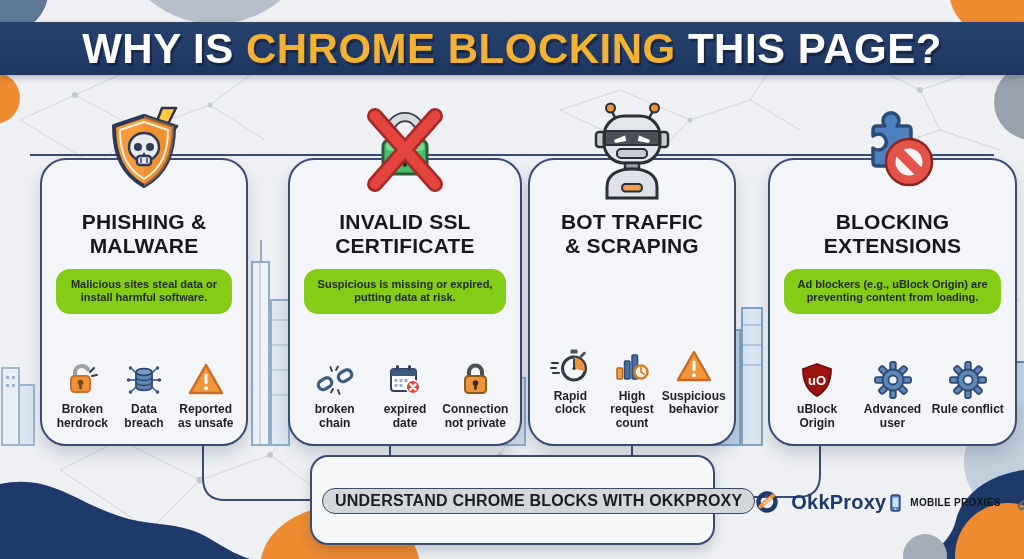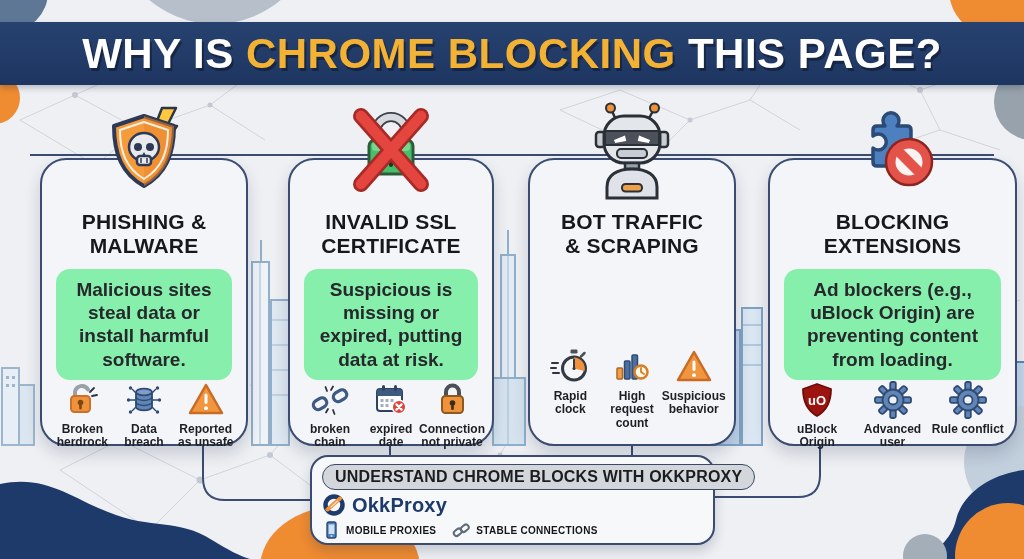--- a/index.html
+++ b/index.html
@@ -1,51 +1,51 @@
 <!DOCTYPE html>
 <html><head>
 <meta charset="utf-8">
 <style>
   html,body{margin:0;padding:0;background:#dfe2e7;font-family:"Liberation Sans",sans-serif;}
   #canvas{position:relative;width:1024px;height:559px;overflow:hidden;background:#eef0f3;}
   svg{display:block;}
   .layer{position:absolute;inset:0;}
   
-  #header-band{position:absolute;left:0;top:22px;width:1024px;height:63px;
+  #header-band{position:absolute;left:0;top:22px;width:1024px;height:53px;
     background:linear-gradient(180deg,#27426f 0%,#1e3561 100%);z-index:4;
     display:flex;align-items:center;justify-content:center;
     box-shadow:0 3px 6px rgba(20,30,55,.25);}
   #header-band .title{font-size:42px;font-weight:800;letter-spacing:.5px;color:#fff;
     text-shadow:2px 3px 0 rgba(15,22,38,.55);white-space:nowrap;}
   #header-band .hl{color:#f3b233;}
   
   .card{position:absolute;top:158px;height:288px;background:#f3f5f8;
     border:2px solid #3a4c72;border-radius:26px;z-index:3;
     box-shadow:0 8px 16px rgba(30,40,70,.18);
     display:flex;flex-direction:column;align-items:center;
     padding:50px 8px 14px 8px;box-sizing:border-box;}
   .card .big-icon{position:absolute;top:-58px;left:50%;transform:translateX(-50%);}
   .card .card-title{font-size:21px;line-height:1.12;font-weight:800;color:#17181b;
     text-align:center;letter-spacing:.2px;}
-  .card .desc{margin-top:12px;background:#86efac;border-radius:14px;
-    padding:9px 9px;font-size:19px;line-height:1.22;font-weight:600;color:#26282c;
+  .card .desc{margin-top:12px;background:#84cc16;border-radius:14px;
+    padding:9px 9px;font-size:11px;line-height:1.22;font-weight:600;color:#26282c;
     text-align:center;align-self:stretch;margin-left:6px;margin-right:6px;}
   .features{margin-top:auto;display:flex;align-self:stretch;justify-content:space-between;
     padding:0 2px;}
   .feature{width:33%;display:flex;flex-direction:column;align-items:center;gap:3px;}
   .feature .flabel{font-size:12px;line-height:1.12;font-weight:700;color:#1d1f24;text-align:center;}
   
   #footer-banner{position:absolute;left:310px;top:455px;width:405px;height:90px;
     background:#f6f8fa;border:2px solid #3a4c72;border-radius:18px;z-index:5;
     box-shadow:0 6px 12px rgba(30,40,70,.2);
-    display:flex;flex-direction:column;align-items:flex-start;box-sizing:border-box;padding:7px 10px 6px;}
+    display:flex;flex-direction:row;align-items:center;box-sizing:border-box;padding:7px 10px 6px;}
   #footer-pill{background:#d3d7db;border:1.5px solid #3a4a66;border-radius:16px;
     padding:3px 12px;font-size:16px;font-weight:800;color:#1b1c1e;letter-spacing:.2px;
     white-space:nowrap;}
-  #brand-row{display:flex;align-items:center;gap:6px;margin-top:3px;}
+  #brand-row{display:flex;align-items:center;gap:12px;margin-top:3px;}
   #brand-row .brand{font-size:20px;font-weight:800;color:#1d3a6b;letter-spacing:.2px;}
   #footer-features{display:flex;align-items:center;gap:16px;margin-top:4px;}
   .ffeat{display:flex;align-items:center;gap:5px;}
   .ffeat .flab{font-size:10px;font-weight:800;color:#14161a;letter-spacing:.3px;white-space:nowrap;}
 </style>
 </head>
 <body>
 
 <div id="canvas">
 
@@ -221,21 +221,21 @@
             <path d="M20 5 L36 33 H4 Z" fill="#f2953f" stroke="#c96b22" stroke-width="2.5" stroke-linejoin="round"></path>
             <rect x="18.5" y="13.5" width="3" height="10.5" rx="1.5" fill="#fff"></rect>
             <circle cx="20" cy="28.2" r="1.9" fill="#fff"></circle>
           </svg>
         </span>
         <div class="flabel">Reported as unsafe</div>
       </div>
     </div>
   </div>
 
-  <div class="card" style="left:288px;width:206px;">
+  <div class="card" style="left:288px;width:234px;">
     <div class="big-icon">
       <svg width="96" height="96" viewBox="0 0 96 96">
         <path d="M33 40 V30 a15 15 0 0 1 30 0 V40" fill="none" stroke="#3a3f4a" stroke-width="10" stroke-linecap="round"></path>
         <path d="M33 40 V30 a15 15 0 0 1 30 0 V40" fill="none" stroke="#d7dade" stroke-width="6.5" stroke-linecap="round"></path>
         <rect x="26" y="38" width="44" height="34" rx="6" fill="#46c068" stroke="#2c5c3a" stroke-width="3"></rect>
         <rect x="29" y="40" width="38" height="9" rx="4" fill="#77d694"></rect>
         <circle cx="48" cy="53" r="4.5" fill="#173a23"></circle>
         <rect x="46" y="55" width="4" height="10" rx="2" fill="#173a23"></rect>
         <g stroke-linecap="round">
           <path d="M18 14 L78 82 M78 14 L18 82" stroke="#a82a26" stroke-width="16"></path>

